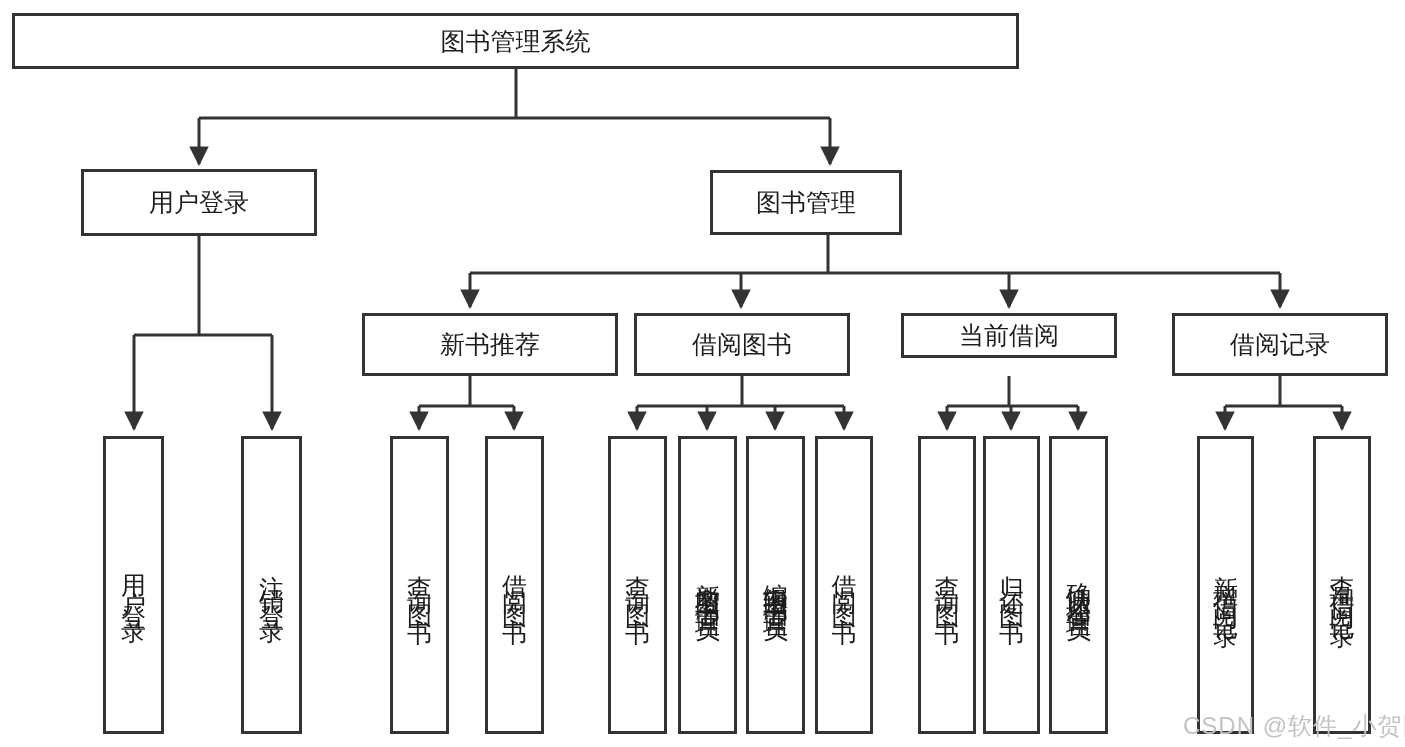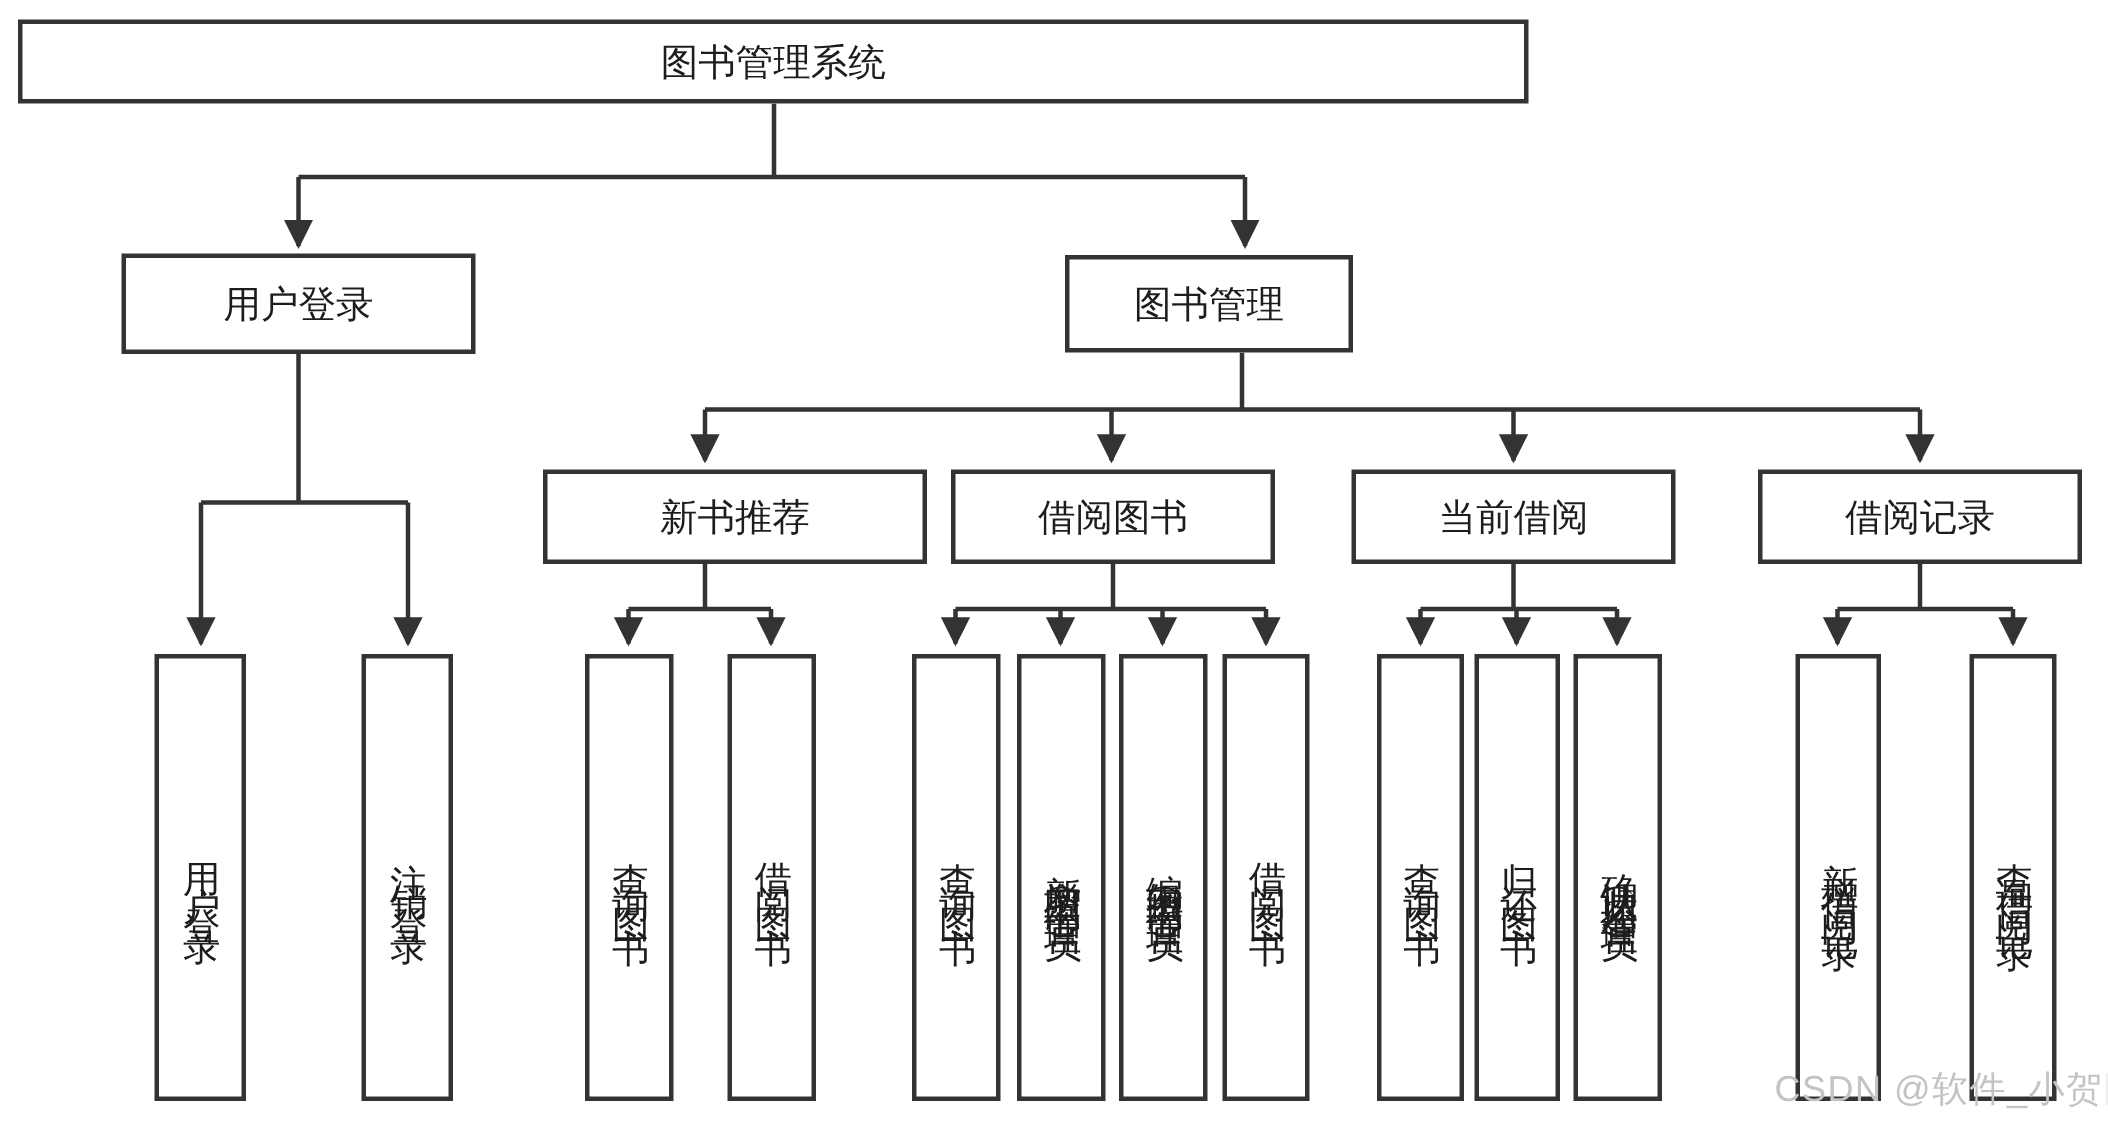--- a/index.html
+++ b/index.html
@@ -96,21 +96,21 @@
   <div class="box h" style="left:710px;top:170px;width:192px;height:65px">
     <span>图书管理</span>
   </div>
 
   <div class="box h" style="left:362px;top:313px;width:256px;height:63px">
     <span>新书推荐</span>
   </div>
   <div class="box h" style="left:634px;top:313px;width:216px;height:63px">
     <span>借阅图书</span>
   </div>
-  <div class="box h" style="left:901px;top:313px;width:216px;height:63px">
+  <div class="box h" style="left:901px;top:313px;width:216px;height:45px">
     <span>当前借阅</span>
   </div>
   <div class="box h" style="left:1172px;top:313px;width:216px;height:63px">
     <span>借阅记录</span>
   </div>
 
   <div class="box v p-wide" style="left:103px;top:436px;width:61px;height:298px">
     <span>用户登录</span>
   </div>
   <div class="box v p-wide" style="left:241px;top:436px;width:61px;height:298px">

